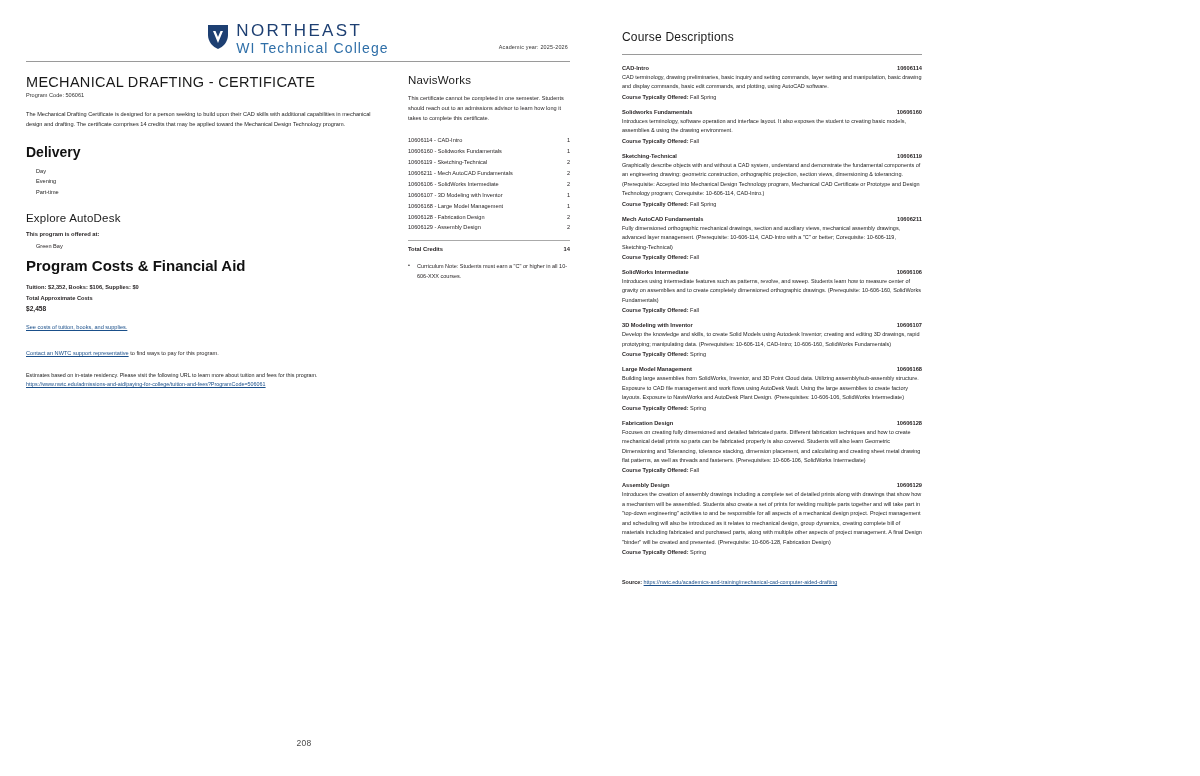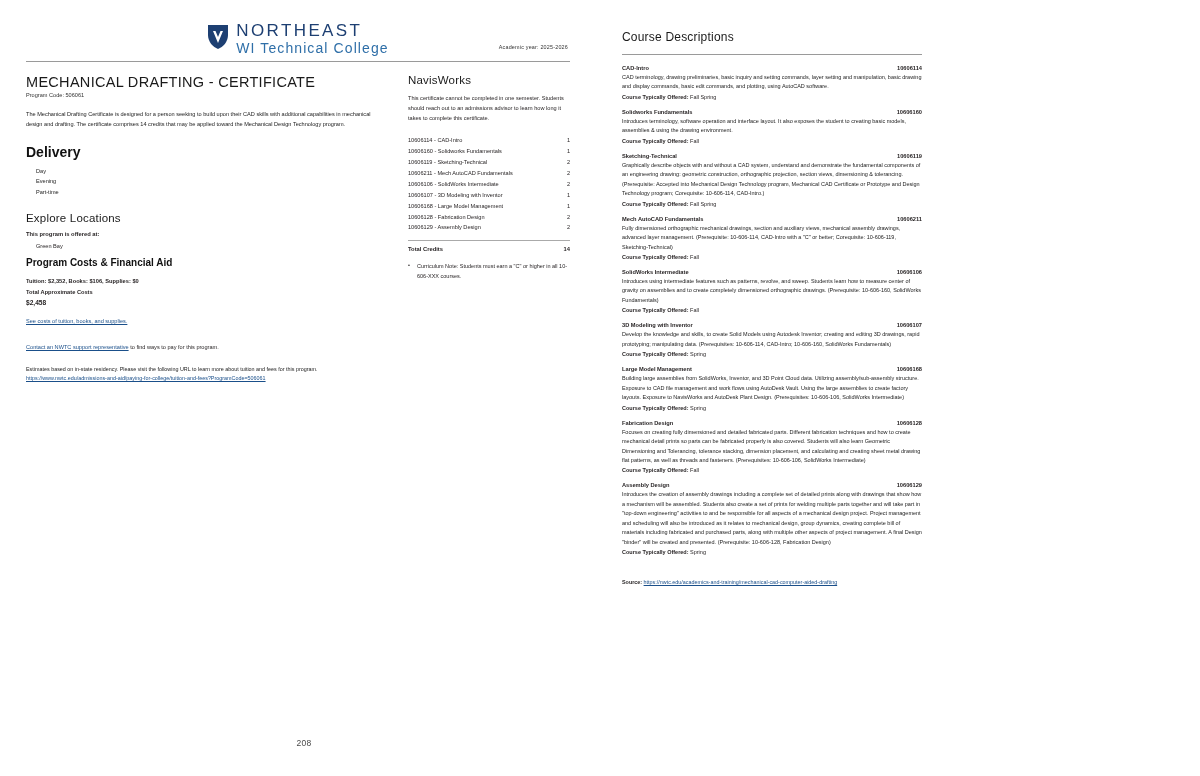--- a/index.html
+++ b/index.html
@@ -98,21 +98,21 @@
     color: #111;
   }
   h2.sect-thin {
     font-size: 11.5px;
     font-weight: 400;
     letter-spacing: 0.2px;
     margin: 14px 0 7px 0;
     color: #1a1a1a;
   }
   h2.sect-mid {
-    font-size: 10px;
+    font-size: 15px;
     font-weight: 700;
     margin: 8px 0 8px 0;
     color: #111;
   }
   ul.plain { list-style: none; margin: 0 0 10px 0; padding: 0; }
   ul.plain li {
     font-size: 5.6px;
     line-height: 1.95;
     color: #232323;
     padding-left: 10px;
@@ -236,21 +236,21 @@
         <div class="prog-code">Program Code: 506061</div>
         <p class="body">The Mechanical Drafting Certificate is designed for a person seeking to build upon their CAD skills with additional capabilities in mechanical design and drafting. The certificate comprises 14 credits that may be applied toward the Mechanical Design Technology program.</p>
 
         <h2 class="sect">Delivery</h2>
         <ul class="plain">
           <li>Day</li>
           <li>Evening</li>
           <li>Part-time</li>
         </ul>
 
-        <h2 class="sect-thin">Explore Locations</h2>
+        <h2 class="sect-thin">Explore AutoDesk</h2>
         <div class="strongline">This program is offered at:</div>
         <div class="indent">Green Bay</div>
 
         <h2 class="sect-mid">Program Costs &amp; Financial Aid</h2>
         <div class="costline">Tuition: $2,352, Books: $106, Supplies: $0</div>
         <div class="costline">Total Approximate Costs</div>
         <div class="costline big">$2,458</div>
 
         <a class="link" href="#">See costs of tuition, books, and supplies.</a>
         <div style="margin-top:8px;">

